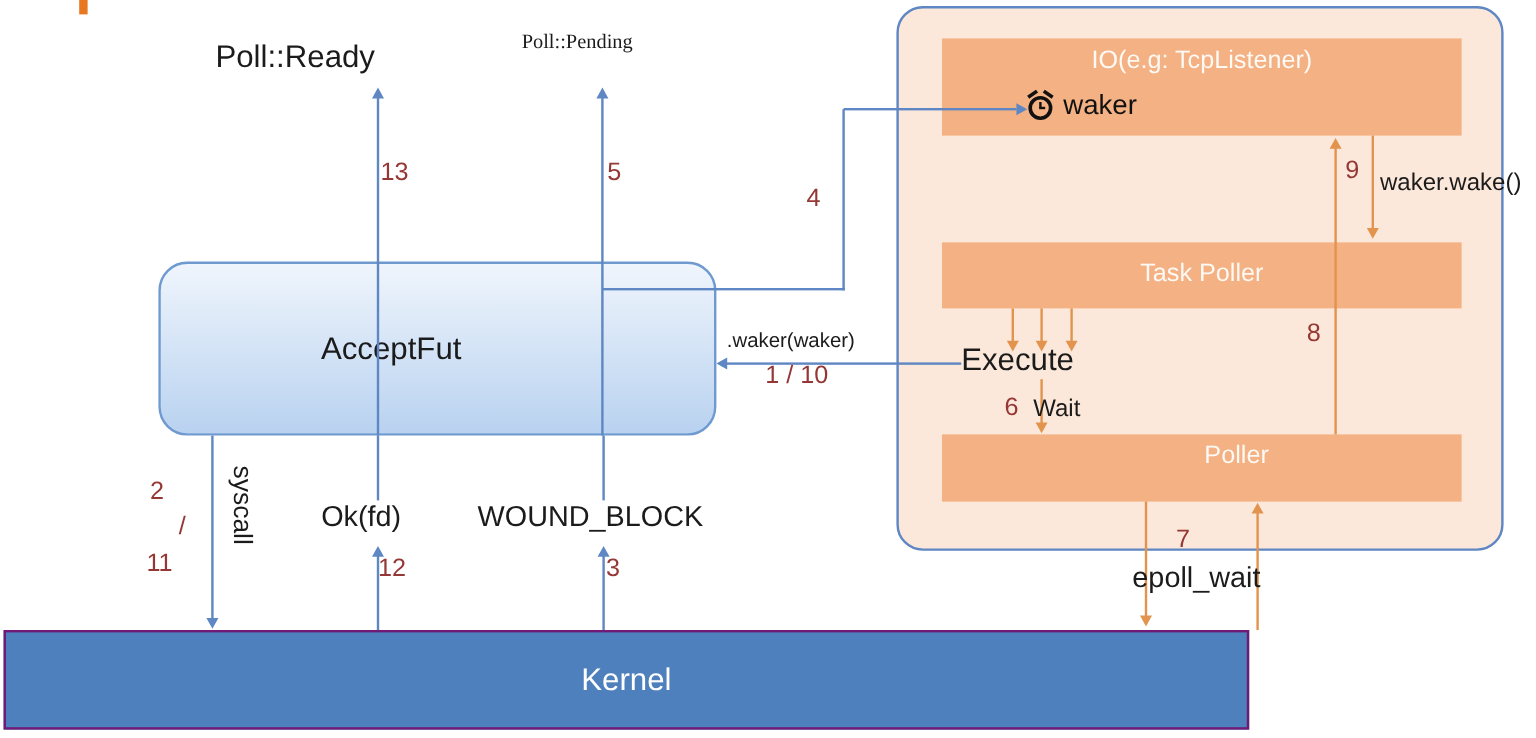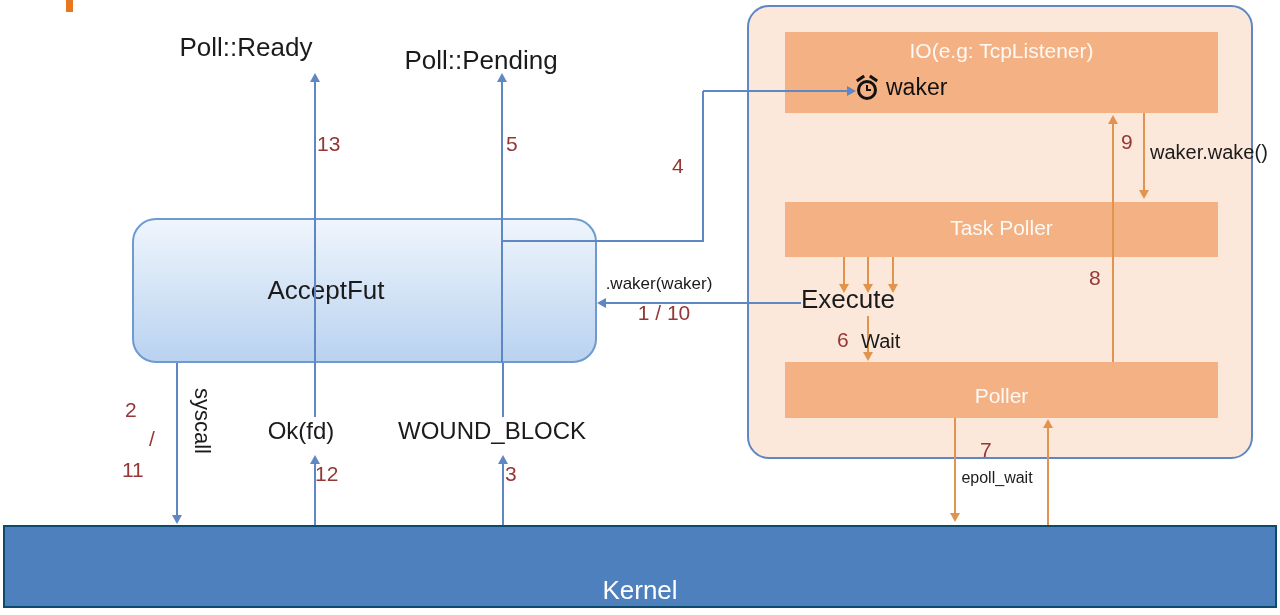--- a/index.html
+++ b/index.html
@@ -23,23 +23,23 @@
     position:absolute;left:747px;top:5px;width:506px;height:454px;
     background:#FCE8DA;border:2px solid #5E87C3;border-radius:22px;box-sizing:border-box;
   }
   .obox{position:absolute;left:785px;width:433px;background:#F4B183;box-sizing:border-box;}
   .obox-title{position:absolute;left:0;width:100%;text-align:center;color:#FDF9F4;font-size:21px;white-space:nowrap;}
   .future{
     position:absolute;left:132px;top:218px;width:465px;height:145px;border-radius:24px;
     background:linear-gradient(#EFF5FC,#B9D2F0);border:2px solid #6E9ACF;box-sizing:border-box;
   }
   .kernel{
-    position:absolute;left:3px;top:525px;width:1274px;height:83px;
-    background:#4D80BC;border:2px solid #0c4a6e;box-sizing:border-box;
-    display:flex;align-items:flex-end;justify-content:center;
+    position:absolute;left:3px;top:525px;width:1038px;height:83px;
+    background:#4D80BC;border:2px solid #701a75;box-sizing:border-box;
+    display:flex;align-items:center;justify-content:center;
   }
   .kernel-label{color:#ffffff;font-size:26px;}
   .clock{position:relative;width:24px;height:24px;margin-right:7px;flex:0 0 auto;}
   .clock-face{position:absolute;left:2px;top:4px;width:14px;height:14px;border:3px solid #111;border-radius:50%;}
   .clock-hand-v{position:absolute;left:11px;top:9px;width:2px;height:5px;background:#111;}
   .clock-hand-h{position:absolute;left:11px;top:13px;width:5px;height:2px;background:#111;}
   .clock-bell-l{position:absolute;left:1px;top:1px;width:9px;height:3px;background:#111;transform:rotate(-35deg);}
   .clock-bell-r{position:absolute;right:1px;top:1px;width:9px;height:3px;background:#111;transform:rotate(35deg);}
   .tick{position:absolute;left:66px;top:0;width:7px;height:12px;background:#E87722;}
   .vtext{writing-mode:vertical-rl;}
@@ -65,21 +65,21 @@
       </span>
       <span style="font-size:23px;color:#111;">waker</span>
     </div>
   </div>
 
   <div class="obox" style="top:202px;height:55px;">
     <div class="obox-title" style="top:14px;">Task Poller</div>
   </div>
 
   <div class="obox" style="top:362px;height:56px;">
-    <div class="obox-title" style="top:22px;">Poller</div>
+    <div class="obox-title" style="top:6px;padding-left:29px;">Poller</div>
   </div>
 
   <div class="future">
     <div class="abs" style="left:0;top:0;width:384px;height:100%;display:flex;align-items:center;justify-content:center;font-size:26px;">AcceptFut</div>
   </div>
 
   <div class="kernel">
     <span class="kernel-label">Kernel</span>
   </div>
 
@@ -124,21 +124,21 @@
   <div class="line orange" style="left:867px;top:316px;width:2px;height:38px;"></div>
   <div class="ah ah-down orange" style="left:863px;top:352px;"></div>
 
   <div class="line orange" style="left:954px;top:418px;width:2px;height:97px;"></div>
   <div class="ah ah-down orange" style="left:950px;top:513px;"></div>
 
   <div class="line orange" style="left:1047px;top:427px;width:2px;height:98px;"></div>
   <div class="ah ah-up orange" style="left:1043px;top:419px;"></div>
 
   <div class="lbl center" style="left:146px;top:33px;width:200px;font-size:26px;">Poll::Ready</div>
-  <div class="lbl center" style="left:381px;top:46px;width:200px;font-size:26px;">Poll::Pending</div>
+  <div class="lbl center" style="left:381px;top:26px;width:200px;font-size:17px;font-family:Liberation Serif, serif;">Poll::Pending</div>
 
   <div class="seq" style="left:317px;top:133px;">13</div>
   <div class="seq" style="left:506px;top:133px;">5</div>
   <div class="seq" style="left:672px;top:155px;">4</div>
 
   <div class="lbl center" style="left:599px;top:275px;width:120px;font-size:17px;">.waker(waker)</div>
   <div class="seq center" style="left:614px;top:302px;width:100px;">1 / 10</div>
 
   <div class="seq" style="left:125px;top:399px;">2</div>
   <div class="seq" style="left:149px;top:428px;">/</div>
@@ -148,19 +148,19 @@
   <div class="lbl center" style="left:231px;top:418px;width:140px;font-size:24px;">Ok(fd)</div>
   <div class="lbl center" style="left:382px;top:418px;width:220px;font-size:24px;">WOUND_BLOCK</div>
   <div class="seq" style="left:315px;top:463px;">12</div>
   <div class="seq" style="left:505px;top:463px;">3</div>
 
   <div class="lbl" style="left:801px;top:285px;font-size:26px;">Execute</div>
   <div class="seq" style="left:837px;top:329px;">6</div>
   <div class="lbl" style="left:861px;top:330px;font-size:20px;">Wait</div>
 
   <div class="seq" style="left:980px;top:439px;">7</div>
-  <div class="lbl center" style="left:917px;top:469px;width:160px;font-size:16px;">epoll_wait</div>
+  <div class="lbl center" style="left:917px;top:469px;width:160px;font-size:24px;">epoll_wait</div>
 
   <div class="seq" style="left:1089px;top:267px;">8</div>
   <div class="seq" style="left:1121px;top:131px;">9</div>
   <div class="lbl" style="left:1150px;top:141px;font-size:20px;">waker.wake()</div>
 
 </div>
 
 </body></html>

